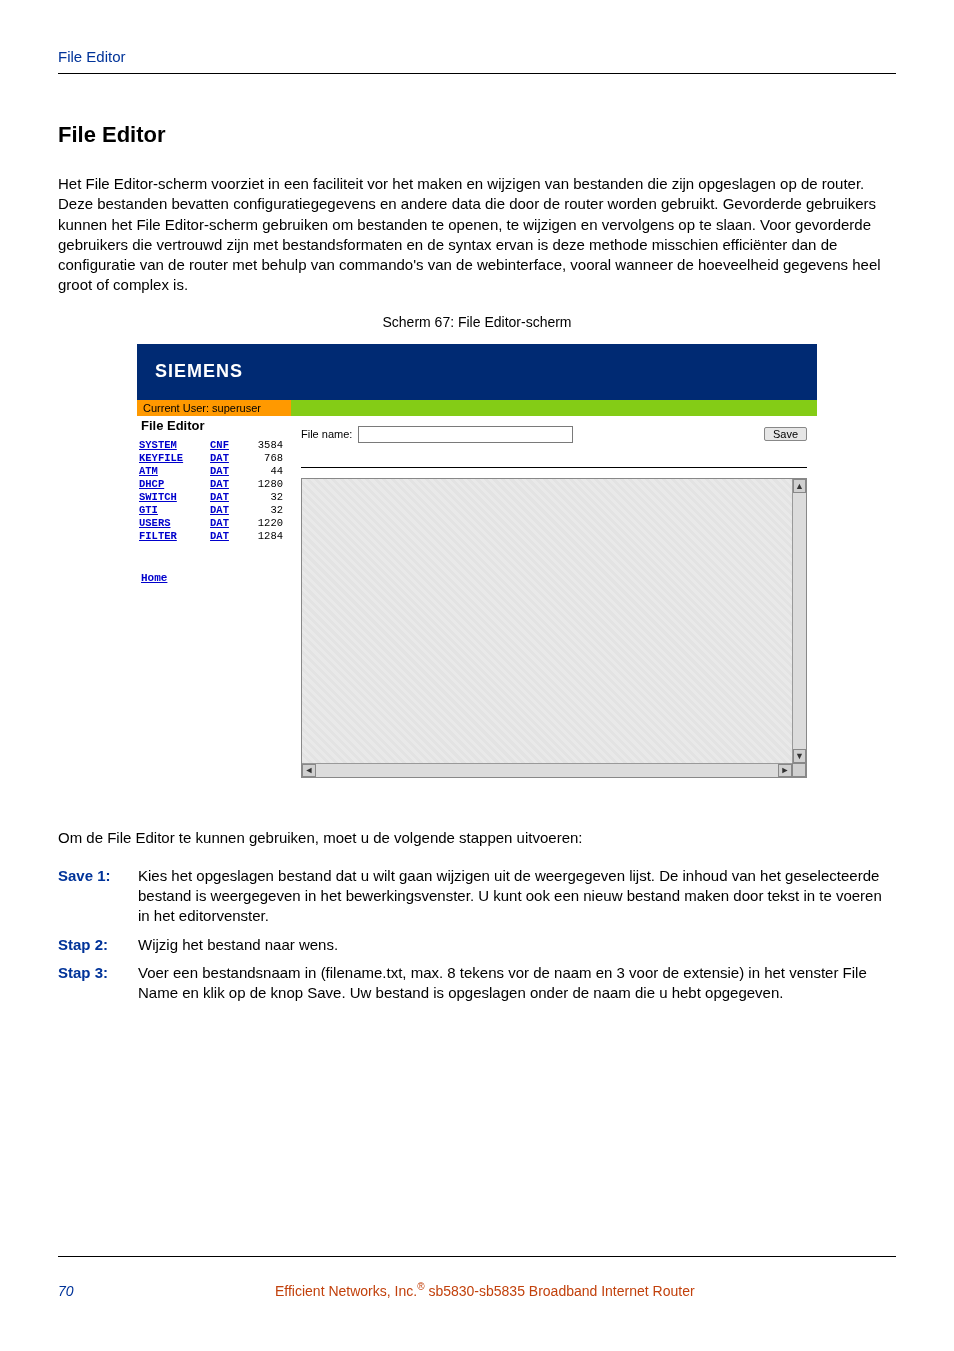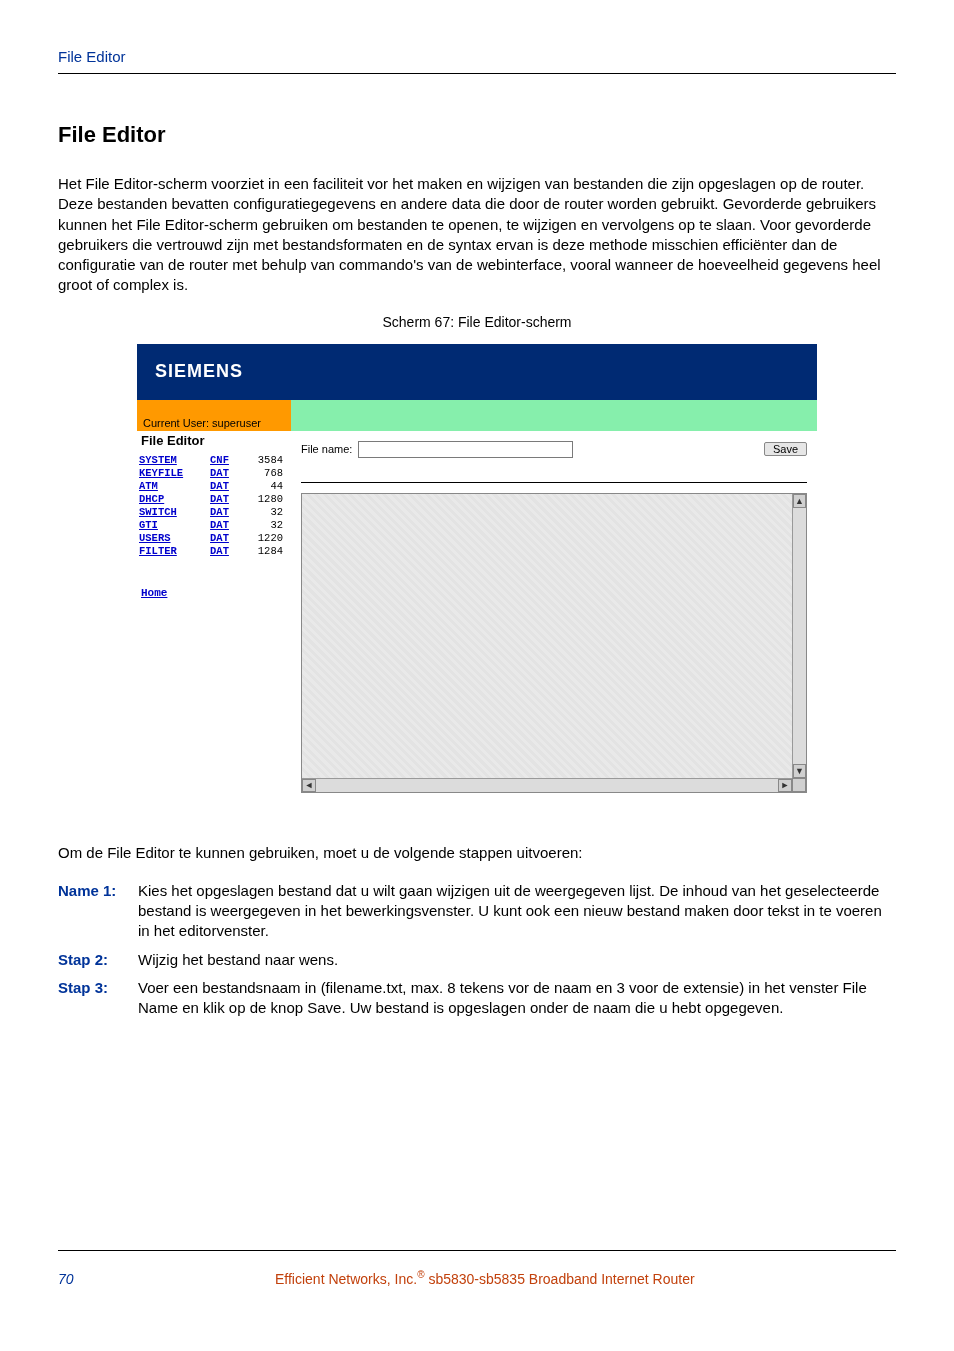--- a/index.html
+++ b/index.html
@@ -40,42 +40,42 @@
     margin: 10px 0 14px 0;
   }
 
   
   .shot-wrap {
     margin: 0 auto 40px auto;
     width: 680px;
   }
   .shot {
     width: 680px;
-    background: #86efac;
+    background: #84cc16;
     padding: 0;
   }
   .shot-header {
     height: 56px;
     background: #002a73;
     display: flex;
     align-items: center;
     padding-left: 18px;
   }
   .siemens-logo {
     color: #fff;
     font-family: Arial, sans-serif;
     font-weight: bold;
     font-size: 18px;
     letter-spacing: 1px;
   }
   .current-user-bar {
     background: #ff9900;
     color: #000;
     font-size: 11px;
-    padding: 17px 6px 2px 6px;
+    padding: 2px 6px 2px 6px;
     width: 154px;
   }
   .shot-body {
     display: flex;
     background: #fff;
   }
   .sidebar {
     width: 154px;
     background: #fff;
     padding: 2px 6px 6px 0;
@@ -208,23 +208,23 @@
     font-style: italic;
     font-size: 15px;
     line-height: 1.35;
     margin: 10px 0 12px 0;
   }
 
   
   .page-footer {
     position: absolute;
     left: 58px; right: 58px;
-    bottom: 64px;
+    bottom: 52px;
     border-top: 1px solid #000;
-    padding-top: 18px;
+    padding-top: 24px;
     display: flex;
     align-items: baseline;
     font-size: 14px;
   }
   .page-num {
     color: #003399;
     font-style: italic;
   }
   .foot-text {
     margin: 0 auto;
@@ -319,21 +319,21 @@
           </div>
         </div>
       </div>
     </div>
   </div>
 
   <p class="body-text">Om de File Editor te kunnen gebruiken, moet u de volgende stappen uitvoeren:</p>
 
   <div class="steps">
     <div class="step-row">
-      <div class="step-label">Name 1:</div>
+      <div class="step-label">Save 1:</div>
       <div class="step-text">Kies het opgeslagen bestand dat u wilt gaan wijzigen uit de weergegeven lijst. De inhoud van het geselecteerde bestand is weergegeven in het bewerkingsvenster. U kunt ook een nieuw bestand maken door tekst in te voeren in het editorvenster.</div>
     </div>
     <div class="step-row">
       <div class="step-label">Stap 2:</div>
       <div class="step-text">Wijzig het bestand naar wens.</div>
     </div>
     <div class="step-row">
       <div class="step-label">Stap 3:</div>
       <div class="step-text">Voer een bestandsnaam in (filename.txt, max. 8 tekens vor de naam en 3 voor de extensie) in het venster File Name en klik op de knop Save. Uw bestand is opgeslagen onder de naam die u hebt opgegeven.</div>
     </div>

